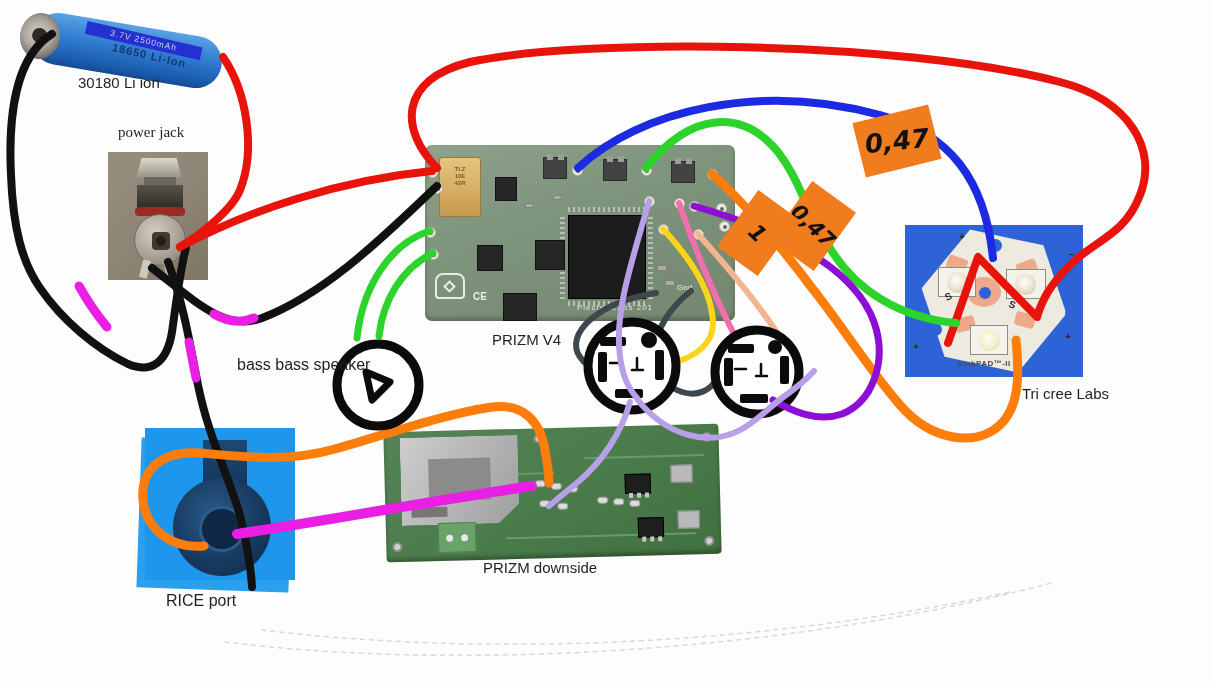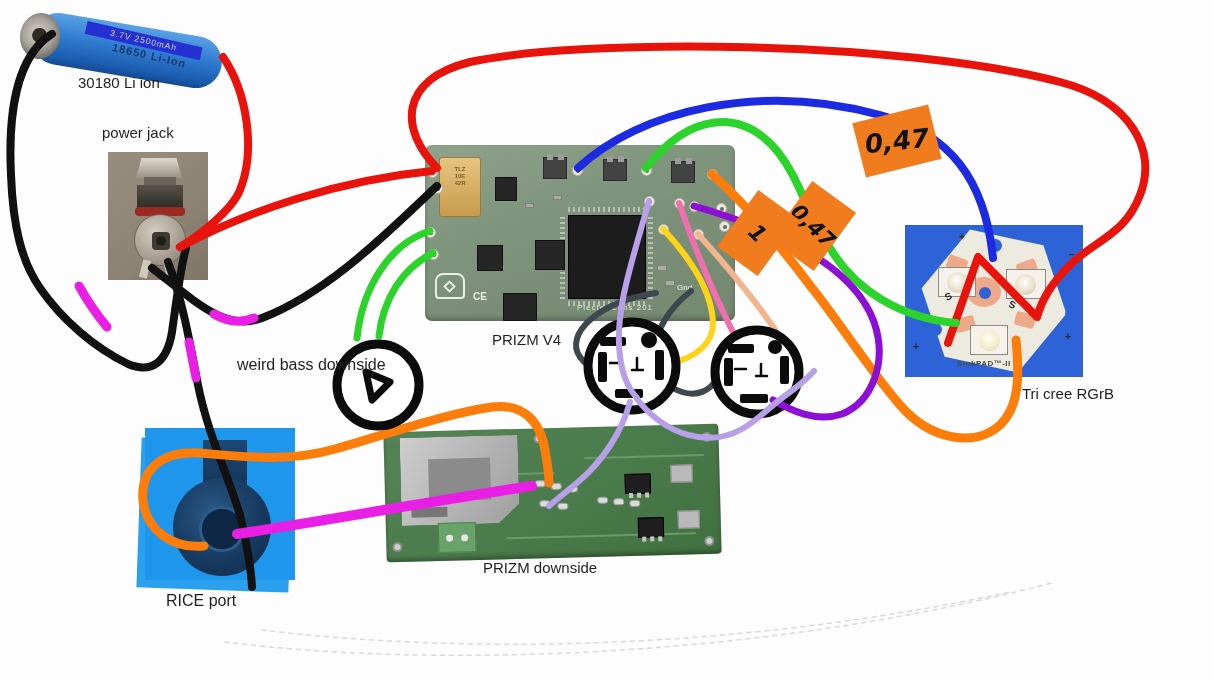--- a/index.html
+++ b/index.html
@@ -117,21 +117,21 @@
     <div class="jack-body"></div>
     <div class="jack-ring"></div>
     <div class="jack-base">
         <div class="jack-hex">
           <i></i>
         </div>
       </div>
     <div class="jack-leg1"></div>
     <div class="jack-leg2"></div>
   </div>
-  <div class="lbl" style="left:102px;top:124px;">power jack</div>
+  <div class="lbl" style="left:118px;top:124px;font-family:Liberation Serif, serif;">power jack</div>
 
   <div class="pirzm">
     <div class="cap">TLZ
 10E
 42R</div>
     <div class="smd" style="left:118px;top:12px;">
         <i style="left:3px;"></i>
         <i style="left:14px;"></i>
       </div>
     <div class="smd" style="left:178px;top:14px;">
@@ -277,23 +277,23 @@
         <i style="background:radial-gradient(circle at 45% 40%,#fffef2 0%,#f1ecc8 60%,#c9c2a4 100%);"></i>
       </div>
     <div class="mark" style="left:54px;top:6px;">+</div>
     <div class="mark" style="left:8px;top:116px;">+</div>
     <div class="mark" style="left:160px;top:106px;">+</div>
     <div class="mark" style="left:164px;top:24px;">−</div>
     <div class="mark" style="left:40px;top:66px;transform:rotate(-25deg);">S</div>
     <div class="mark" style="left:104px;top:74px;transform:rotate(20deg);">S</div>
     <div class="sbrand">SinkPAD™-II</div>
   </div>
-  <div class="lbl" style="left:1022px;top:385px;">Tri cree RGrB</div>
-
-  <div class="lbl" style="left:237px;top:356px;font-size:16px;">weird bass downside</div>
+  <div class="lbl" style="left:1022px;top:385px;">Tri cree Labs</div>
+
+  <div class="lbl" style="left:237px;top:356px;font-size:16px;">bass bass speaker</div>
 
   <svg class="wires" width="1213" height="682" viewBox="0 0 1213 682">
     <g fill="none" stroke-linecap="round" stroke-linejoin="round">
 
       <path d="M 225,642 C 430,668 760,660 1055,582" stroke-width="1.5" stroke-dasharray="4 5" stroke="#d9d9d9"></path>
       <path d="M 262,630 C 470,655 740,650 1010,592" stroke-width="1.5" stroke-dasharray="4 5" stroke="#d9d9d9"></path>
 
       <path d="M 52,34 C 16,56 8,115 11,175 C 13,228 22,262 40,288 C 62,320 95,348 128,364 C 152,374 167,362 172,332 C 176,304 180,270 186,248" stroke-width="8" stroke="#111111"></path>
       <path d="M 152,268 C 196,302 226,332 262,318 C 330,292 392,228 437,186" stroke-width="8" stroke="#111111"></path>
       <path d="M 168,262 C 184,305 190,345 198,385 C 208,435 228,475 240,515 C 247,545 251,567 252,587" stroke-width="8" stroke="#111111"></path>

